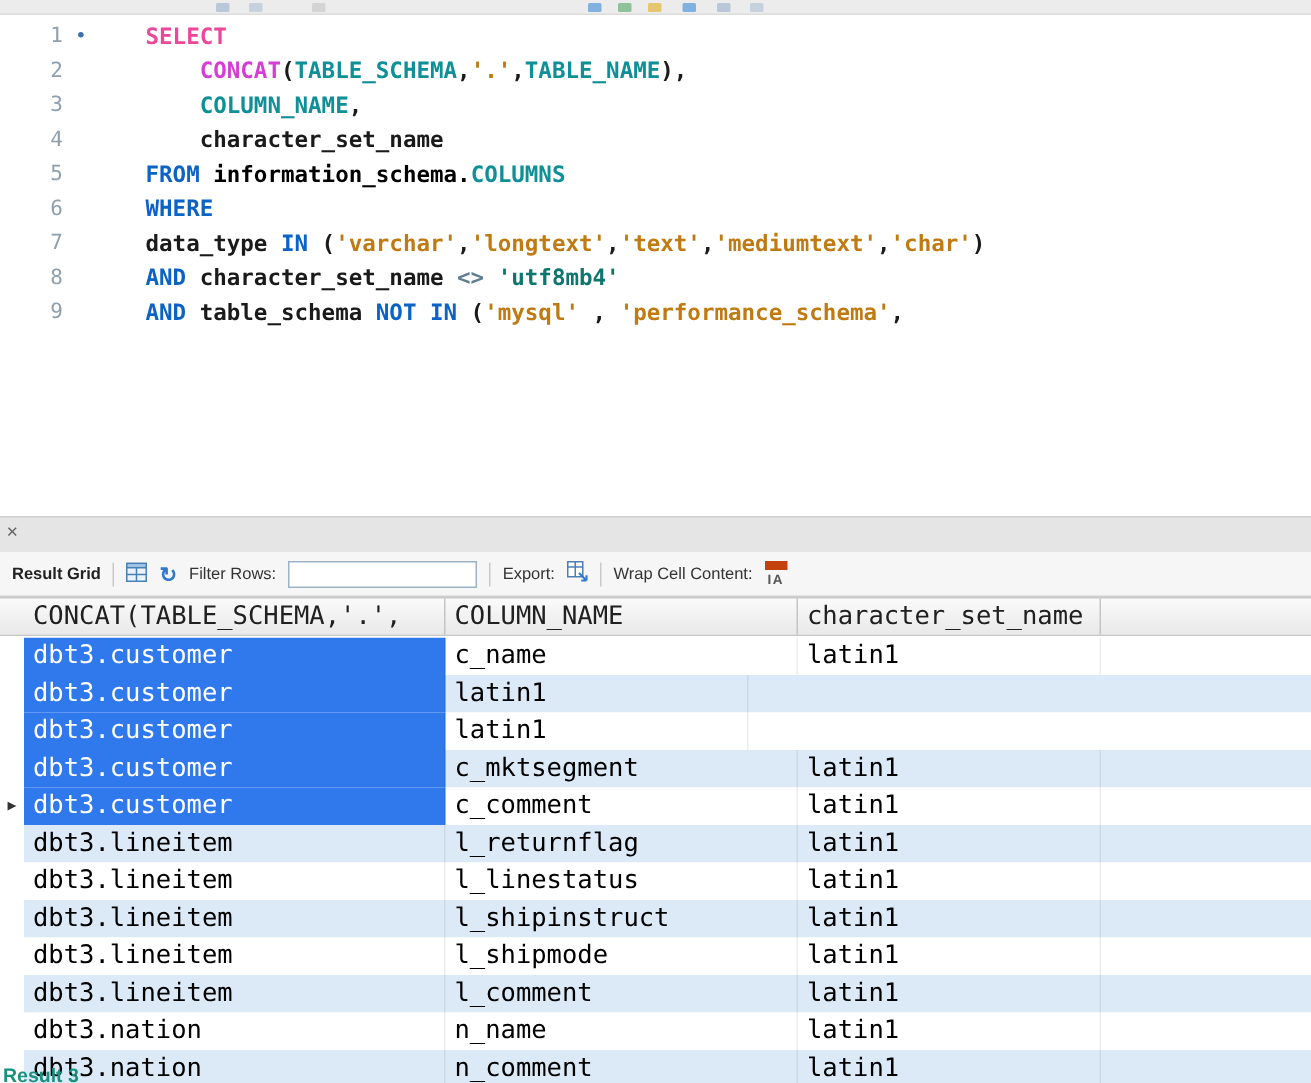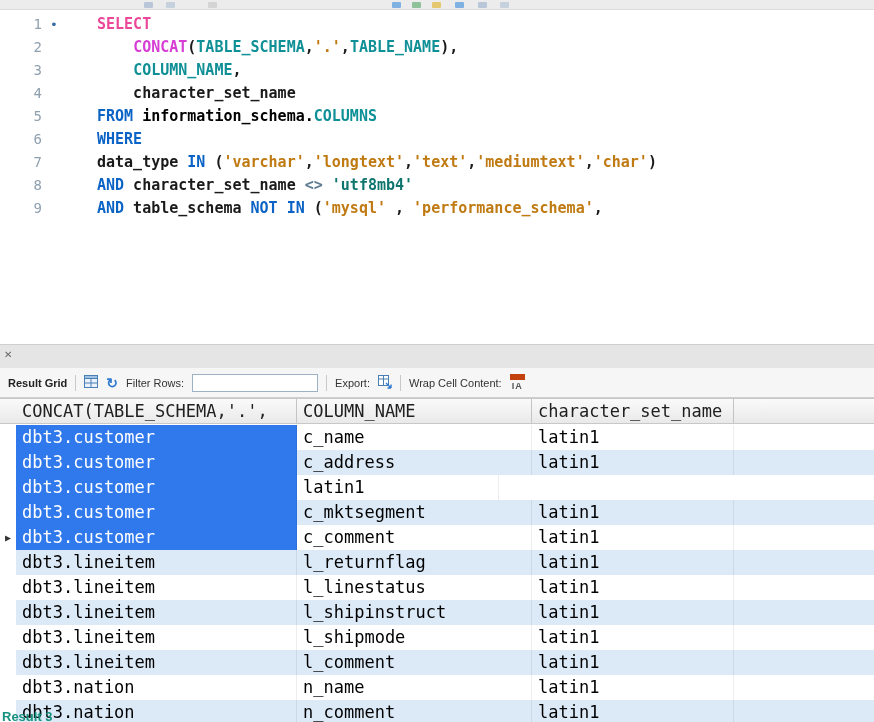--- a/index.html
+++ b/index.html
@@ -171,21 +171,20 @@
   <div class="grid-rows">
       <div class="grid-row">
         <div class="row-gutter"></div>
         <div class="cell c1 sel">dbt3.customer</div>
         <div class="cell c2">c_name</div>
         <div class="cell c3">latin1</div>
       </div>
       <div class="grid-row stripe">
         <div class="row-gutter"></div>
         <div class="cell c1 sel">dbt3.customer</div>
-        <div class="cell c2">c_address</div>
         <div class="cell c3">latin1</div>
       </div>
       <div class="grid-row">
         <div class="row-gutter"></div>
         <div class="cell c1 sel">dbt3.customer</div>
         <div class="cell c3">latin1</div>
       </div>
       <div class="grid-row stripe">
         <div class="row-gutter"></div>
         <div class="cell c1 sel">dbt3.customer</div>

